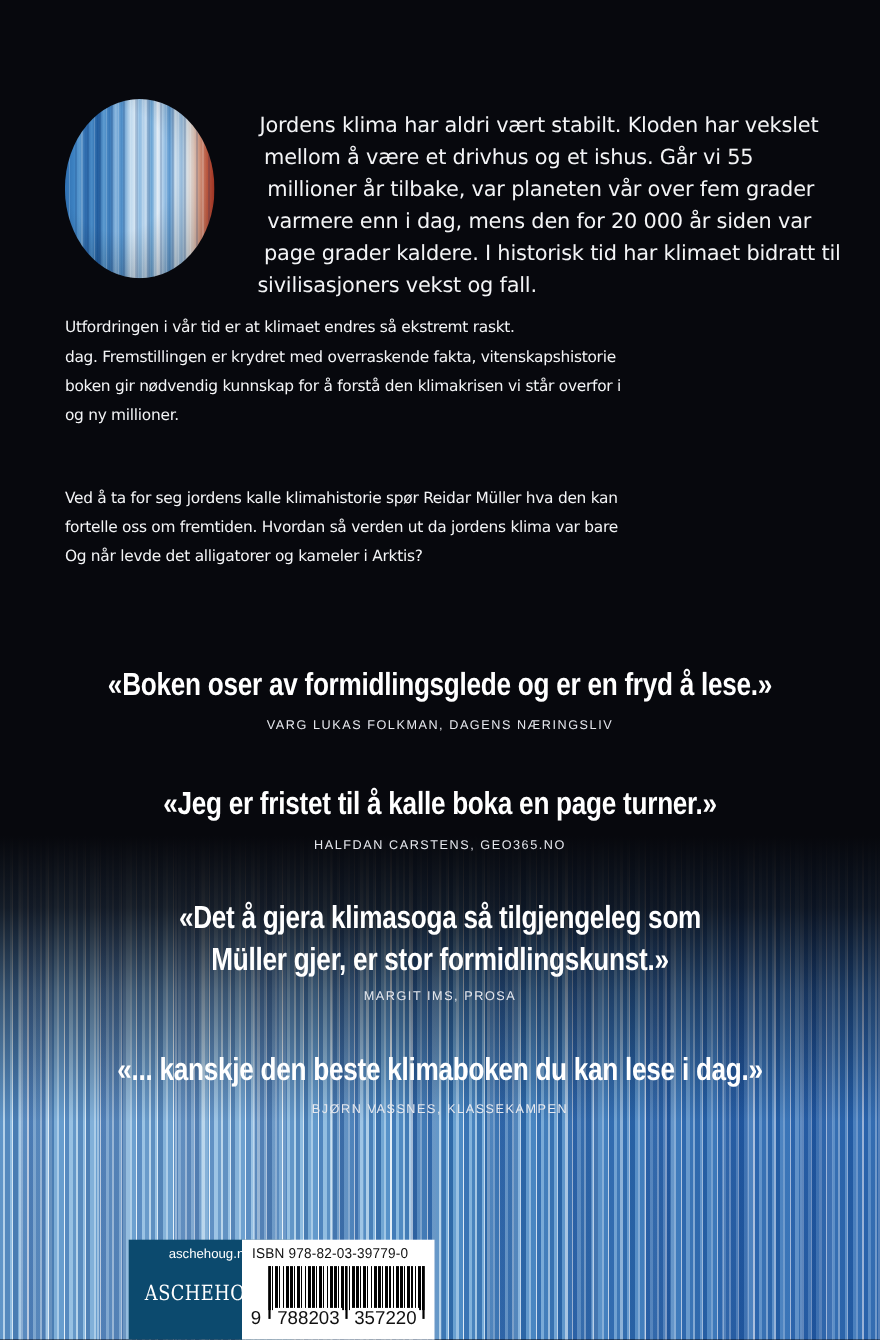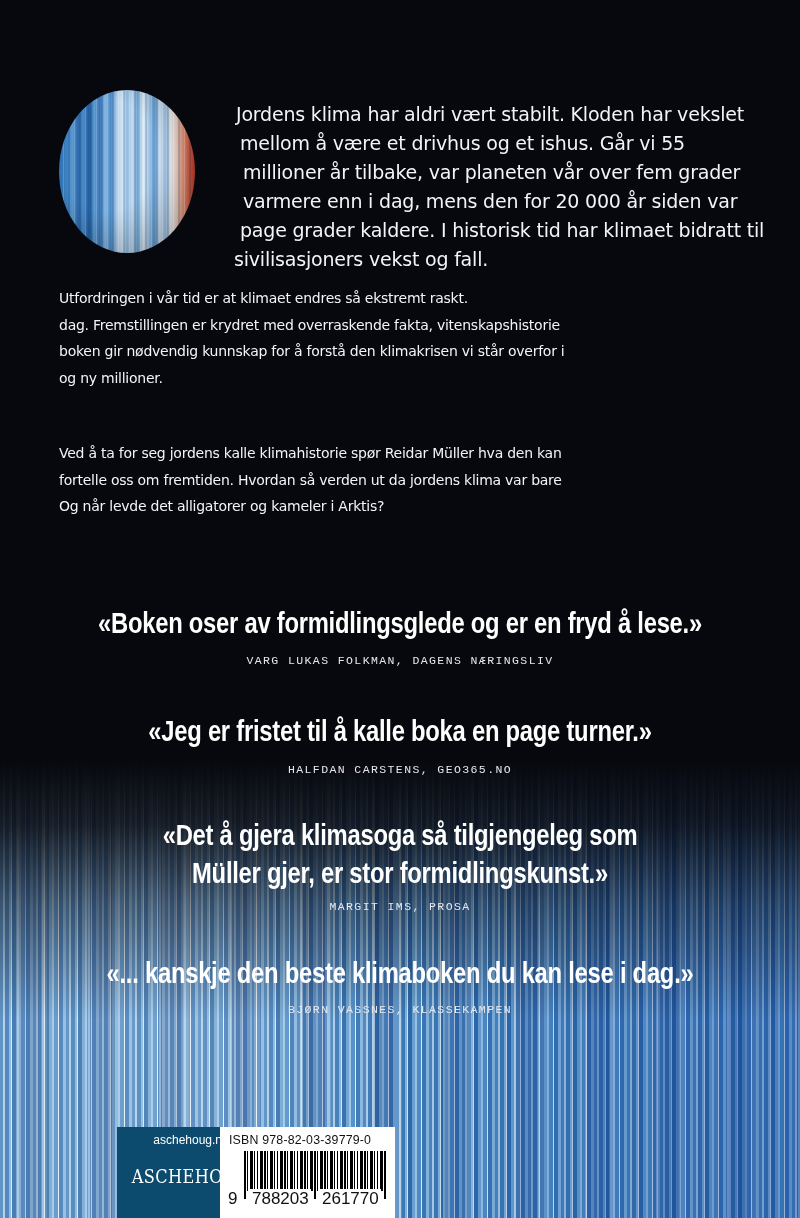--- a/index.html
+++ b/index.html
@@ -66,21 +66,21 @@
   .para span { display: block; white-space: nowrap; }
   .quote {
     position: absolute; left: 0; width: 800px; text-align: center;
     font-family: "Liberation Sans", sans-serif; font-weight: bold;
     font-size: 29px; line-height: 38px; color: #ffffff;
     transform: scaleX(0.82); letter-spacing: -0.3px;
   }
   .quote span { display: block; }
   .source {
     position: absolute; left: 0; width: 800px; text-align: center;
-    font-family: Liberation Mono, monospace; font-size: 11.5px; letter-spacing: 1.4px;
+    font-family: Liberation Sans, sans-serif; font-size: 11.5px; letter-spacing: 1.4px;
     color: #e6e8ee;
   }
   .publisher-box {
     position: absolute; left: 72px; top: 1127px; width: 148px; height: 91px;
     background: #0c4a6e; color: #ffffff; text-align: center; margin-left: 45px;
   }
   .publisher-url {
     position: absolute; left: 0; right: 0; top: 6px;
     font-family: "Liberation Sans", sans-serif; font-size: 12px;
   }
@@ -169,15 +169,15 @@
   </div>
 
   <div class="isbn-box">
     <div class="isbn-text">ISBN  978-82-03-39779-0</div>
     <div class="barcode"></div>
     <div class="barcode-guard" style="left:24px"></div>
     <div class="barcode-guard" style="left:94px"></div>
     <div class="barcode-guard" style="left:164px"></div>
     <div class="barcode-digits" style="left:6px">9</div>
     <div class="barcode-digits" style="left:30px">788203</div>
-    <div class="barcode-digits" style="left:100px">261770</div>
+    <div class="barcode-digits" style="left:100px">357220</div>
   </div>
 </div>
 
 </body></html>

